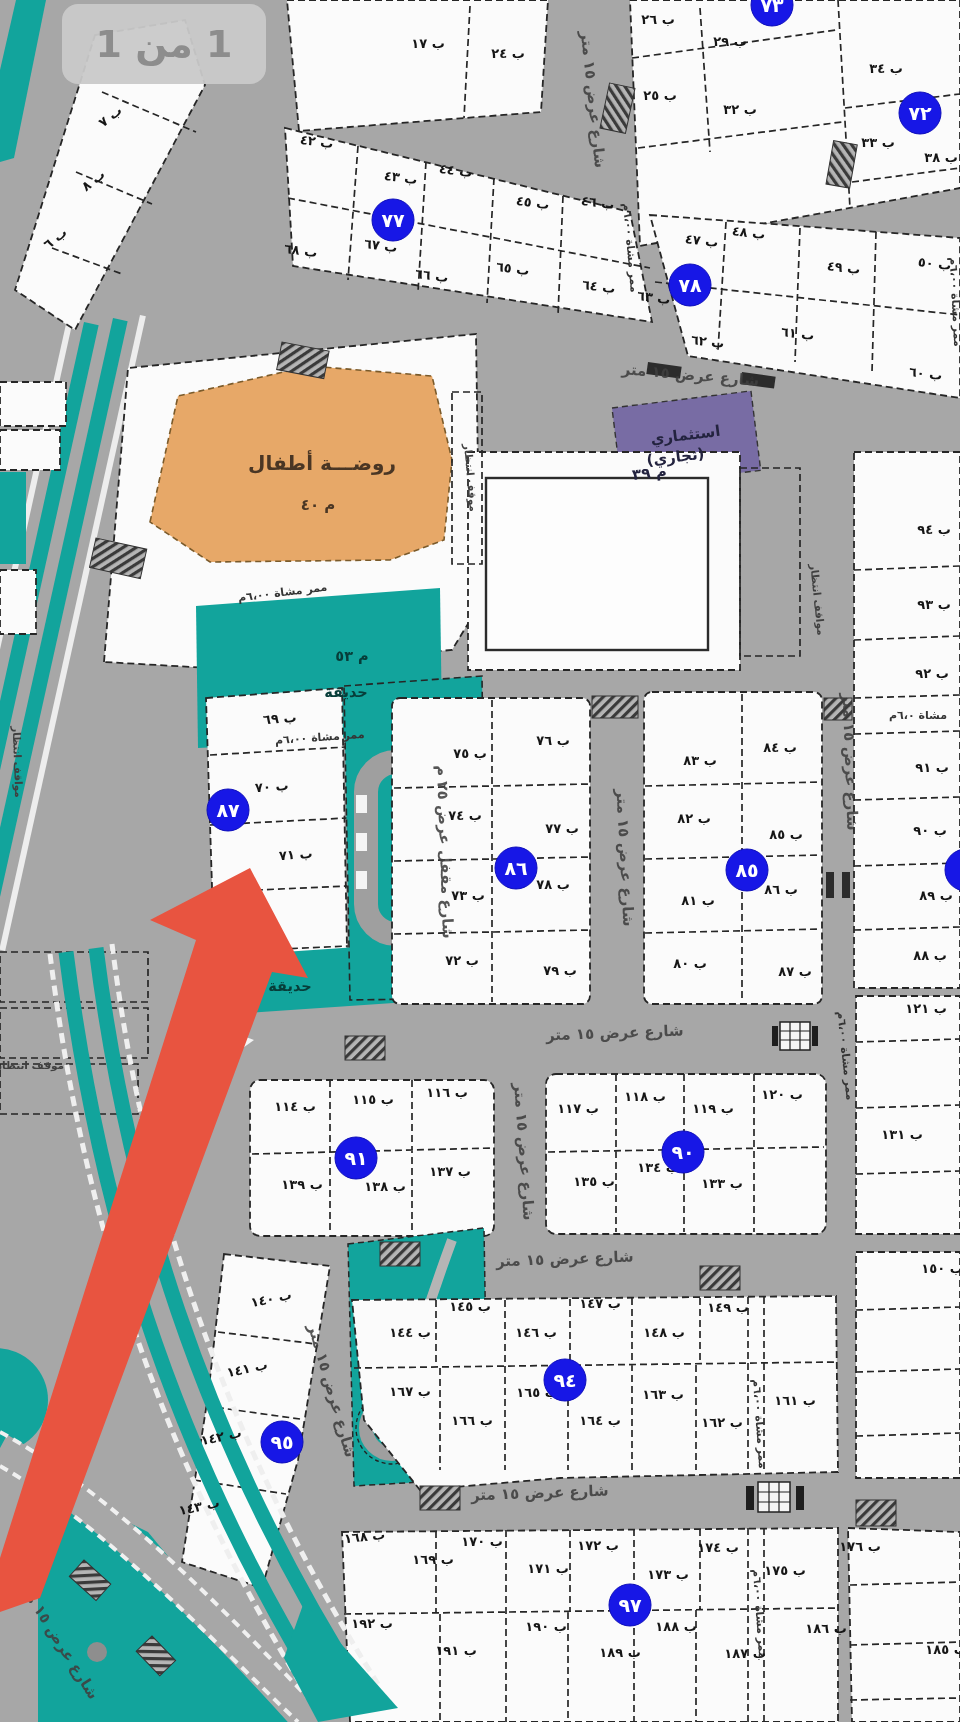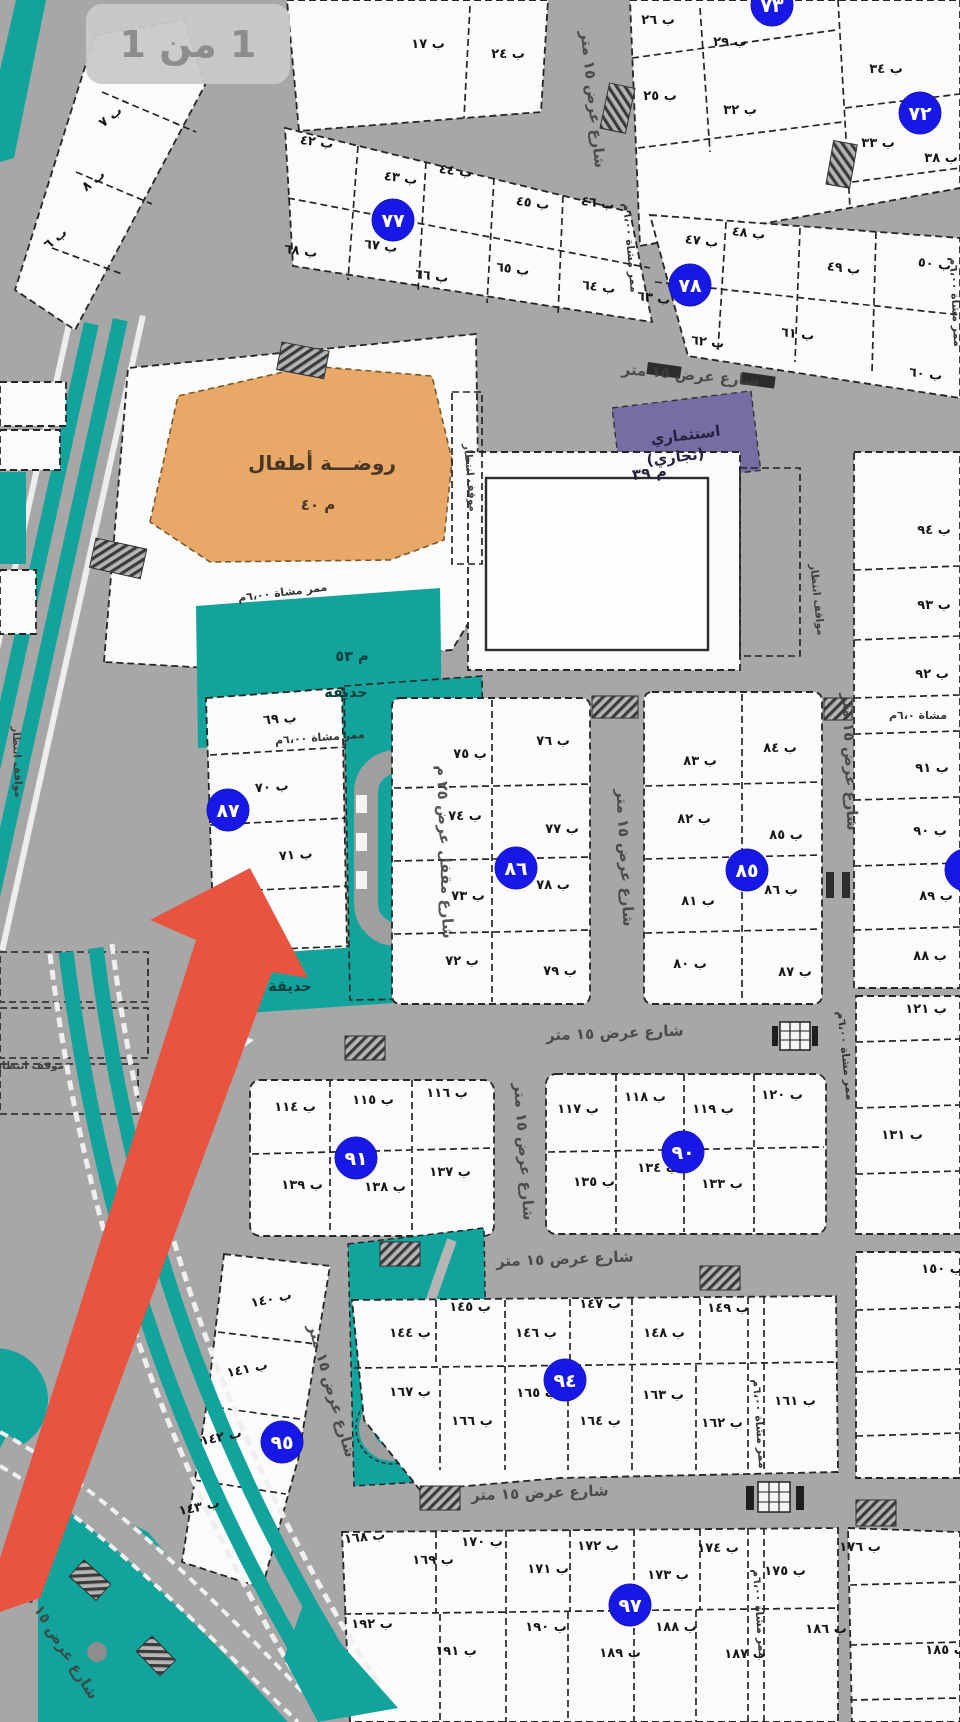--- a/index.html
+++ b/index.html
@@ -14,21 +14,21 @@
   .m-pa{font-size:11px;font-weight:700;fill:#353535;}
   .m-pk{font-size:10.5px;font-weight:700;fill:#404040;}
   .m-zt{font-size:20px;font-weight:700;fill:#4a3624;}
   .m-zs{font-size:15px;font-weight:700;fill:#4a3624;}
   .m-g{font-size:14.5px;font-weight:700;fill:#073d39;}
   .m-zp{font-size:15px;font-weight:700;fill:#23233f;}
   .m-badge-num{font-size:19px;font-weight:700;fill:#ffffff;direction:rtl;}
   #page-badge{position:absolute;left:62px;top:4px;width:204px;height:80px;
     background:rgba(201,201,201,.95);border-radius:16px;display:flex;
     align-items:center;justify-content:center;direction:rtl;
-    font-size:38px;font-weight:800;color:#8d8d8d;letter-spacing:1px;margin-left:24px;}
+    font-size:38px;font-weight:800;color:#8d8d8d;letter-spacing:1px;}
 </style>
 </head>
 <body>
 
 <div id="stage">
   <svg id="map" width="960" height="1722" viewBox="0 0 960 1722">
     <defs>
       <pattern id="hatch" width="7" height="7" patternUnits="userSpaceOnUse" patternTransform="rotate(45)">
         <rect width="7" height="7" fill="#b5b5b5"></rect>
         <rect width="3.2" height="7" fill="#3a3a3a"></rect>

